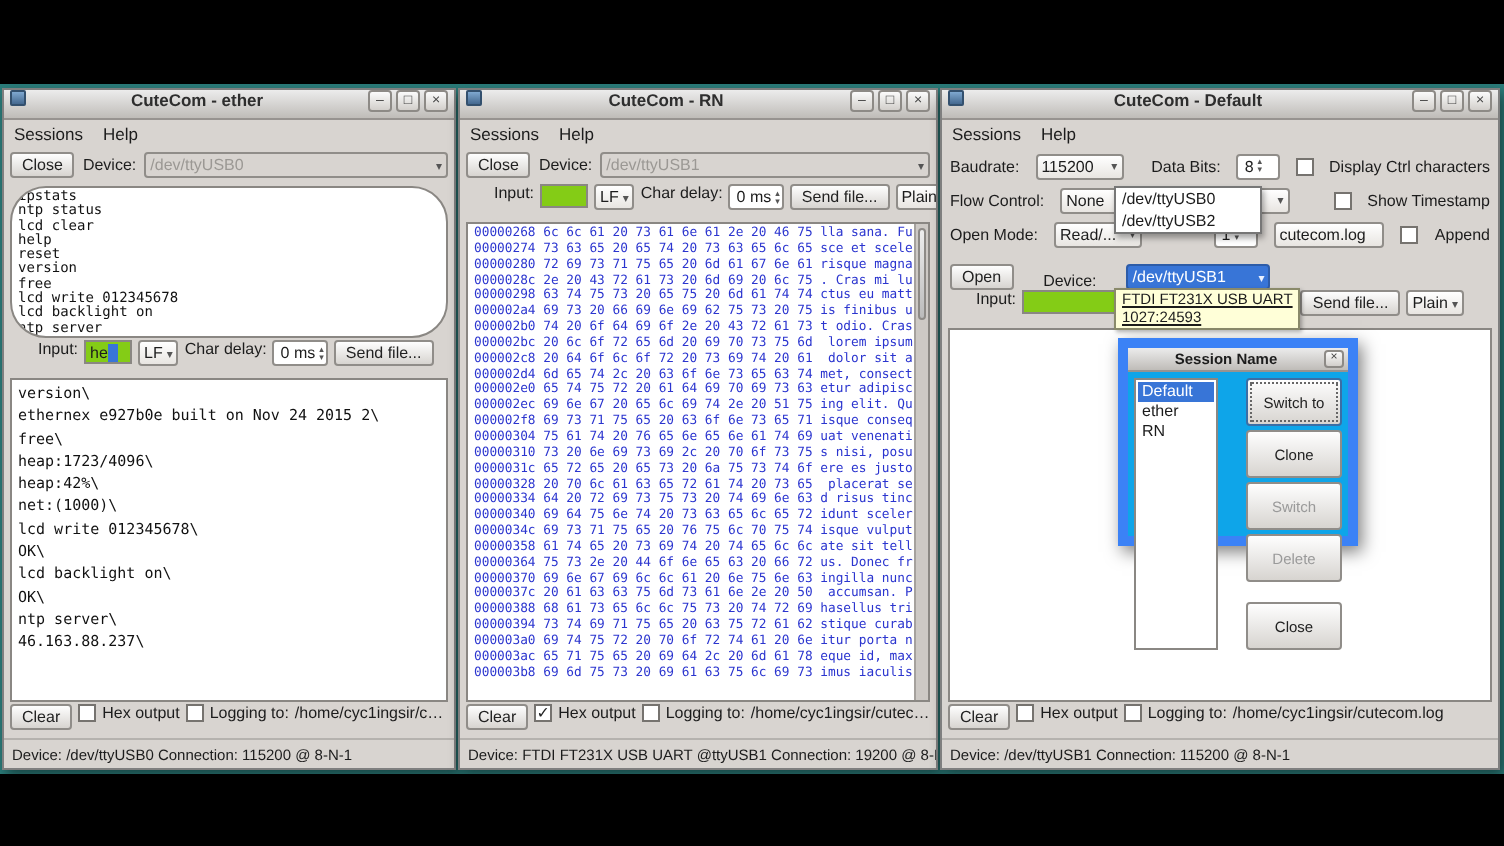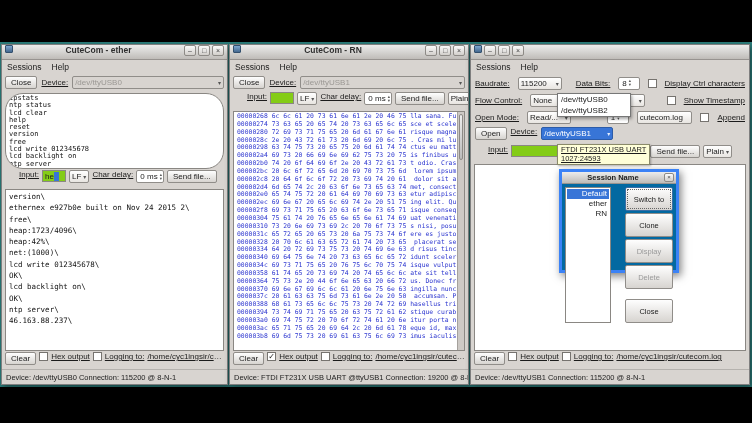--- a/index.html
+++ b/index.html
@@ -15,21 +15,21 @@
   .appicon{width:8px;height:8px;background:linear-gradient(#7fa8d0,#44688f);border:1px solid #33506e;border-radius:1px;}
   .title{flex:1;font-size:8.5px;font-weight:bold;color:#2e2e2e;text-align:center;white-space:nowrap;overflow:hidden;}
   .winbtn{flex:0 0 auto;width:12px;height:11px;background:linear-gradient(#fbfbfb,#d2cfcb);
           border:1px solid #8d8a86;border-radius:2px;font-size:7px;line-height:9px;text-align:center;color:#444;}
   .winbtn.small{width:10px;height:9px;font-size:6px;line-height:7px;}
 
   .menubar{flex:0 0 13px;display:flex;align-items:center;gap:10px;padding:0 5px;font-size:8.5px;}
   .menu-item{white-space:nowrap;}
 
   .toolrow{flex:0 0 19px;display:flex;align-items:center;gap:4px;padding:0 3px;}
-  .lbl{font-size:8px;white-space:nowrap;text-decoration:underline;}
+  .lbl{font-size:8px;white-space:nowrap;}
   .btn{display:inline-flex;align-items:center;justify-content:center;background:linear-gradient(#fefefe,#d7d4d0);
        border:1px solid #908d89;border-radius:2px;font-size:8px;padding:1px 5px;white-space:nowrap;color:#222;}
   .btn.disabled{color:#9a9a9a;}
   .btn.focus{border-color:#3b6ea5;outline:1px dotted #666;outline-offset:-3px;}
   .combo{display:inline-flex;align-items:center;justify-content:space-between;gap:2px;
          background:linear-gradient(#ffffff,#e8e5e1);border:1px solid #908d89;border-radius:2px;
          font-size:8px;padding:0 2px;height:13px;white-space:nowrap;}
   .combo .arrow{font-size:6px;color:#555;}
   .combo.disabled{color:#9b9894;background:#d8d4d0;}
   .combo.blue{background:#3875d7;color:#fff;border-color:#2d5ca8;}
@@ -53,35 +53,35 @@
   .bottomrow{flex:0 0 17px;display:flex;align-items:flex-start;gap:3px;padding:0 3px;overflow:hidden;}
   .checkbox{flex:0 0 auto;width:9px;height:9px;background:#fff;border:1px solid #76736f;
             font-size:8px;line-height:8px;text-align:center;color:#222;}
   .trunc{overflow:hidden;text-overflow:ellipsis;}
   .statusbar{flex:0 0 15px;border-top:1px solid #b5b2ae;display:flex;align-items:center;
              padding:0 4px;font-size:7.5px;white-space:nowrap;overflow:hidden;}
 
   .settings{display:flex;flex-direction:column;gap:1px;padding:2px 4px;}
   .srow{display:flex;align-items:center;gap:8px;height:16px;font-size:8px;}
   .push{margin-left:auto;}
-  .tabrow{flex:0 0 18px;display:flex;align-items:flex-start;gap:4px;padding:0 4px;}
+  .tabrow{flex:0 0 18px;display:flex;align-items:flex-end;gap:15px;padding:0 4px;}
 
   .dropdown{position:absolute;left:86px;top:48px;width:74px;background:#fff;border:1px solid #777;
             z-index:5;box-shadow:1px 2px 3px rgba(0,0,0,.35);}
   .dd-item{font-size:8px;padding:1px 3px;height:11px;line-height:9px;white-space:nowrap;}
 
   .tooltip{position:absolute;left:86px;top:99px;background:#ffffd8;border:1px solid #8a8a6a;z-index:4;
            font-size:7.5px;padding:1px 3px;line-height:8.5px;white-space:nowrap;box-shadow:1px 1px 2px rgba(0,0,0,.3);text-decoration:underline;}
 
-  .dialog{position:absolute;left:88px;top:124px;width:120px;height:104px;background:#0369a1;
-          border:3px solid #3b82f6;box-shadow:2px 3px 8px rgba(0,0,0,.5);display:flex;flex-direction:column;z-index:10;}
+  .dialog{position:absolute;left:88px;top:124px;width:120px;height:104px;background:#0ea5e9;
+          border:5px solid #3b82f6;box-shadow:2px 3px 8px rgba(0,0,0,.5);display:flex;flex-direction:column;z-index:10;}
   .dlg-titlebar{flex:0 0 12px;background:linear-gradient(#ececec,#bfbcb8);border-bottom:1px solid #979390;
                 display:flex;align-items:center;gap:2px;padding:0 2px;}
   .dlg-title{flex:1;font-size:7.5px;font-weight:bold;text-align:center;white-space:nowrap;overflow:hidden;}
-  .dlg-body{flex:1;display:flex;gap:14px;padding:3px;text-align:right;}
+  .dlg-body{flex:1;display:flex;gap:14px;padding:3px;}
   .dlg-list{flex:1;background:#fff;border:1px solid #8a8783;display:flex;flex-direction:column;padding:1px;}
   .dlg-item{font-size:8px;height:10px;line-height:10px;padding:0 2px;white-space:nowrap;}
   .dlg-item.selected{background:#3875d7;color:#fff;}
   .dlg-btns{flex:0 0 48px;display:flex;flex-direction:column;gap:2px;}
   .dlg-btns .btn{font-size:7.5px;padding:11px 2px;height:12px;}
   .mt{margin-top:8px;}
 
   .scrollbar{position:absolute;right:0;top:0;bottom:0;width:7px;background:#cdc9c5;border-left:1px solid #a5a19d;}
   .scrollthumb{position:absolute;left:1px;right:1px;top:2px;height:46px;background:linear-gradient(#eee,#bbb);
                border:1px solid #8d8a86;border-radius:2px;}
@@ -252,20 +252,21 @@
       <span class="checkbox"></span>
       <span class="lbl">Logging to:</span>
       <span class="lbl trunc">/home/cyc1ingsir/cutecom.log</span>
     </div>
     <div class="statusbar">Device: FTDI FT231X USB UART @ttyUSB1    Connection: 19200 @ 8-N-1</div>
   </div>
 
   <div class="win" style="left:470px;top:44px;width:280px;height:341px">
     <div class="titlebar">
       <span class="appicon"></span>
+      <span class="title">CuteCom - Default</span>
       <span class="winbtn">–</span>
       <span class="winbtn">□</span>
       <span class="winbtn">×</span>
     </div>
     <div class="menubar">
       <span class="menu-item">Sessions</span>
       <span class="menu-item">Help</span>
     </div>
     <div class="settings">
       <div class="srow">
@@ -370,20 +371,20 @@
       </div>
       <div class="dlg-body">
         <div class="dlg-list">
           <div class="dlg-item selected">Default</div>
           <div class="dlg-item">ether</div>
           <div class="dlg-item">RN</div>
         </div>
         <div class="dlg-btns">
           <span class="btn focus">Switch to</span>
           <span class="btn">Clone</span>
-          <span class="btn disabled">Display</span>
+          <span class="btn disabled">Switch</span>
           <span class="btn disabled">Delete</span>
           <span class="btn mt">Close</span>
         </div>
       </div>
     </div>
   </div>
 </div>
 
 </body></html>

